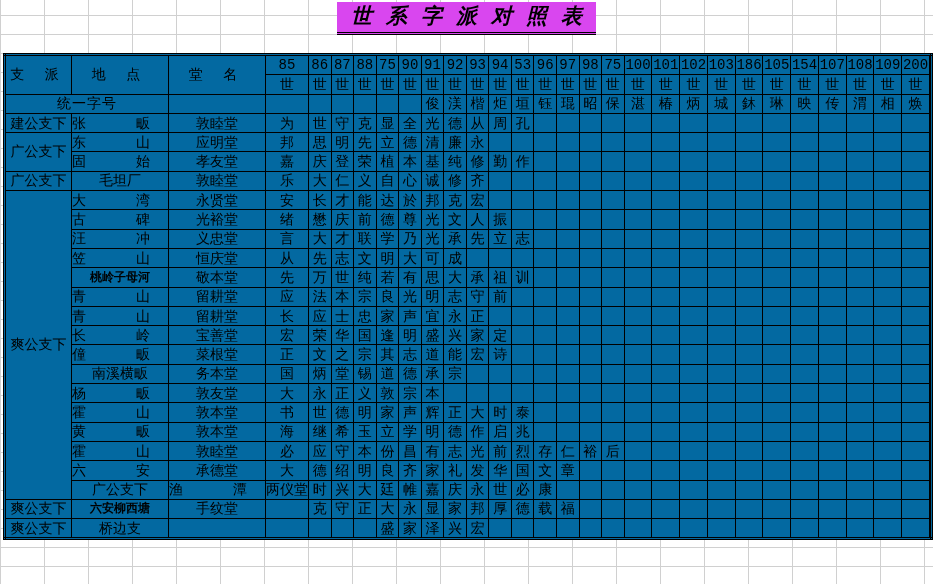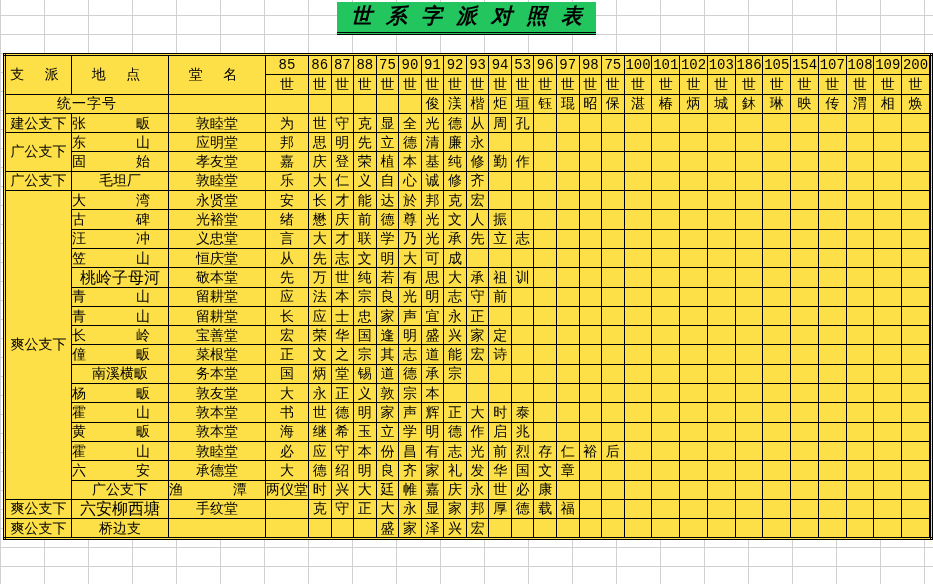--- a/index.html
+++ b/index.html
@@ -7,32 +7,32 @@
          font-family: "DejaVu Serif", "Liberation Serif", serif; color:#000; }
   
   .sheet-grid { position:absolute; left:0; top:0; width:933px; height:584px;
     background-image:
       linear-gradient(to right, #d0d0d0 1px, transparent 1px),
       linear-gradient(to bottom, #d0d0d0 1px, transparent 1px);
     background-size: 44px 19px; background-position: 0 -4px; z-index:0; }
   .title-wrap { position:absolute; left:0; top:2px; width:933px; text-align:center; z-index:2; }
   .title { display:inline-block; font-size:21px; font-weight:bold; letter-spacing:14px;
     padding:0 0 2px 14px; border-bottom:3px double #000; font-family:"DejaVu Serif", serif;
-    font-style:italic; background:#22c55e; }
+    font-style:italic; background:#d946ef; }
   table.main { position:absolute; left:3px; top:53px; border-collapse:collapse; z-index:2;
-    border:3px double #000; background:#fde047; table-layout:fixed; }
+    border:3px double #000; background:#0369a1; table-layout:fixed; }
   table.main td { border:1px solid #000; padding:0; text-align:center; vertical-align:middle;
     font-size:14px; height:18.3px; line-height:17px; overflow:hidden; white-space:nowrap; }
   td.hdr-big { font-size:20px; letter-spacing:8px; }
   td.gen-num { font-size:12px; font-family:"Liberation Mono", monospace; height:17px; }
   td.gen-char { font-size:14px; }
   td.branch { font-size:13px; }
   td.loc { font-size:15px; letter-spacing:0; }
   td.loc.spaced { letter-spacing:18px; }
-  td.loc.small { font-size:16px; }
+  td.loc.small { font-size:12px;font-weight:bold; }
   td.hall { font-size:13px; }
   .tongyi { font-size:13px; letter-spacing:1px; }
 </style>
 </head>
 <body>
 
 <div class="sheet-grid"></div>
 
 <div class="title-wrap">
   <span class="title">世系字派对照表</span>

